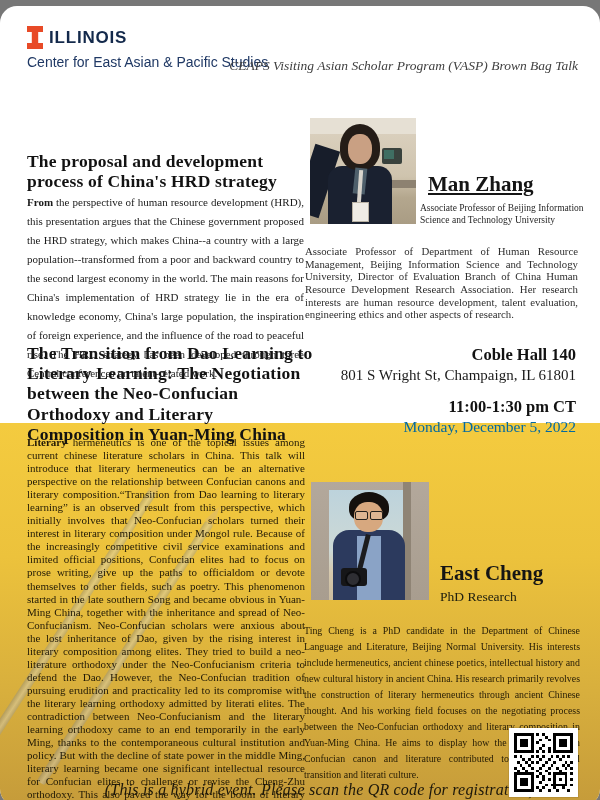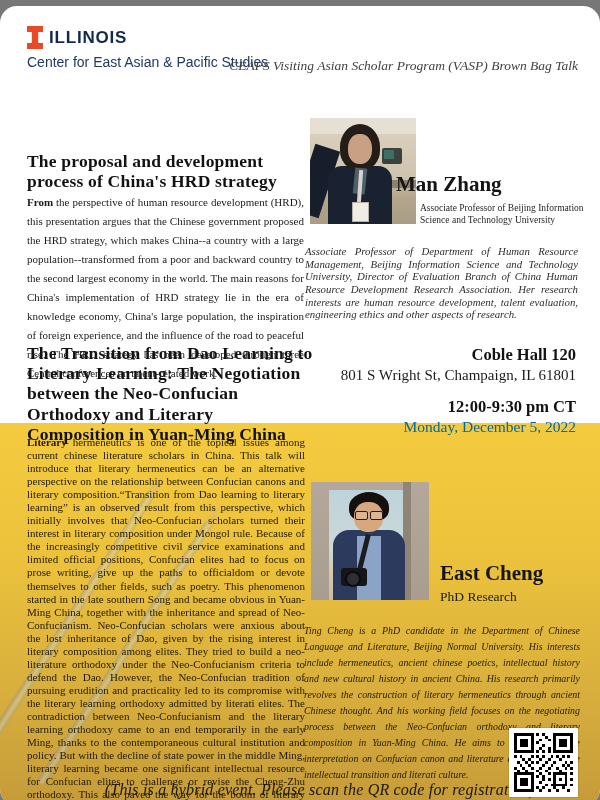--- a/index.html
+++ b/index.html
@@ -67,23 +67,23 @@
   .p1-monitor{left:72px;top:30px;width:20px;height:16px;background:#39423d;border-radius:2px;}
   .p1-screen{left:74px;top:32px;width:10px;height:9px;background:#3f6e62;}
   .p1-arm{left:-6px;top:28px;width:26px;height:70px;background:#171d2a;transform:rotate(18deg);}
   .p1-hair{left:30px;top:6px;width:40px;height:46px;border-radius:50% 50% 42% 42%;background:#241c17;}
   .p1-face{left:38px;top:16px;width:24px;height:30px;border-radius:46%;background:#c9a083;}
   .p1-body{left:18px;top:48px;width:64px;height:58px;border-radius:14px 14px 0 0;background:#1a2130;}
   .p1-scarf{left:44px;top:50px;width:12px;height:26px;background:#4e5f6b;transform:rotate(6deg);}
   .p1-lanyard{left:48px;top:52px;width:4px;height:34px;background:#d8d4cc;transform:rotate(4deg);}
   .p1-badge{left:42px;top:84px;width:15px;height:18px;background:#efece5;border:1px solid #b9b2a4;}
   .speaker-name{position:absolute;font-weight:bold;font-size:21px;color:#151515;z-index:2;}
-  .s1-name{left:396px;top:166px;}
+  .s1-name{left:428px;top:166px;text-decoration:underline;}
   .s1-role{position:absolute;left:420px;top:196px;width:168px;font-size:9.5px;line-height:1.3;color:#262626;z-index:2;}
-  .bio{position:absolute;font-style:italic;text-align:justify;z-index:2;}
+  .bio{position:absolute;text-align:justify;z-index:2;}
   .s1-bio{left:305px;top:228px;width:273px;font-size:10.8px;line-height:12.7px;color:#2e2e2e;}
   
   .event-block{position:absolute;left:300px;top:339px;width:276px;text-align:right;z-index:2;}
   .venue{font-weight:bold;font-size:16.5px;color:#121212;}
   .address{font-size:15px;margin-top:2px;color:#1b1b1b;}
   .time{font-weight:bold;font-size:16.5px;margin-top:13px;color:#121212;}
   .date{font-size:15.5px;margin-top:1px;color:#0369a1;}
   
   .photo2{left:311px;top:476px;width:118px;height:118px;background:linear-gradient(180deg,#b3a89b 0%,#a89d8f 100%);}
   .p2-door{left:18px;top:8px;width:74px;height:110px;background:linear-gradient(180deg,#bdd3dc 0%,#cdd9d6 55%,#d6c9ae 75%,#cbbc9e 100%);}
@@ -150,23 +150,23 @@
     <div class="p1-badge"></div>
   </div>
 
   <div class="speaker-name s1-name">Man Zhang</div>
   <div class="s1-role">Associate Professor of Beijing Information Science and Technology University</div>
   <p class="bio s1-bio">Associate Professor of Department of Human Resource Management, Beijing Information Science and Technology University, Director of Evaluation Branch of China Human Resource Development Research Association. Her research interests are human resource development, talent evaluation, engineering ethics and other aspects of research.</p>
 
   <h2 class="talk-title t2-title">The Transition from Dao Learning to Literary Learning: The Negotiation between the Neo-Confucian Orthodoxy and Literary Composition in Yuan-Ming China</h2>
 
   <div class="event-block">
-    <div class="venue">Coble Hall 120</div>
+    <div class="venue">Coble Hall 140</div>
     <div class="address">801 S Wright St, Champaign, IL  61801</div>
-    <div class="time">12:00-9:30 pm CT</div>
+    <div class="time">11:00-1:30 pm CT</div>
     <div class="date">Monday, December 5, 2022</div>
   </div>
 
   <p class="abstract t2-abstract"><span class="lead">Literary</span><span> hermeneutics is one of the topical issues among current chinese literature scholars in China. This talk will introduce that literary hermeneutics can be an alternative perspective on the relationship between Confucian canons and literary composition.“Transition from Dao learning to literary learning” is an observed result from this perspective, which initially involves that Neo-Confucian scholars turned their interest in literary composition under Mongol rule. Because of the increasingly competitive civil service examinations and limited official positions, Confucian elites had to focus on prose writing, give up the paths to officialdom or devote themselves to other fields, such as poetry. This phenomenon started in the late southern Song and became obvious in Yuan-Ming China, together with the inheritance and spread of Neo-Confucianism. Neo-Confucian scholars were anxious about the lost inheritance of Dao, given by the rising interest in literary composition among elites. They tried to build a neo-literature orthodoxy under the Neo-Confucianism criteria to defend the Dao. However, the Neo-Confucian tradition of pursuing erudition and practicality led to its compromise with the literary learning orthodoxy admitted by literati elites. The contradiction between Neo-Confucianism and the literary learning orthodoxy came to an end temporarily in the early Ming, thanks to the contemporaneous cultural institution and policy. But with the decline of state power in the middle Ming, literary learning became one significant intellectual resource for Confucian elites to challenge or revise the Cheng-Zhu orthodoxy. This also paved the way for the boom of literary composition in the late Ming.</span></p>
 
   <div class="photo photo2">
     <div class="p2-door"></div>
     <div class="p2-pillar-shadow"></div>
     <div class="p2-body"></div>
     <div class="p2-shirt"></div>

